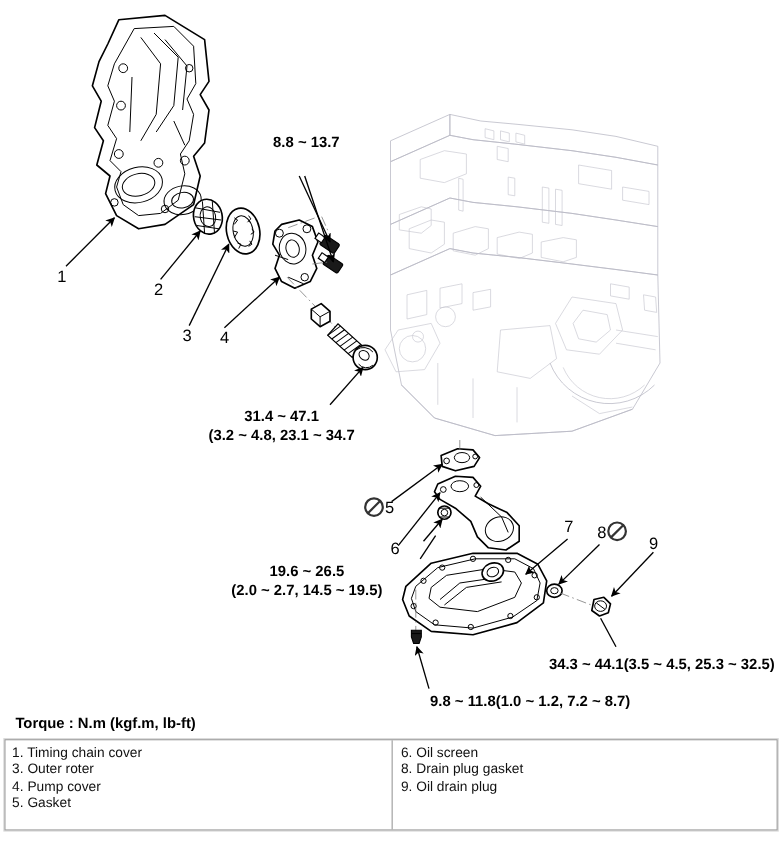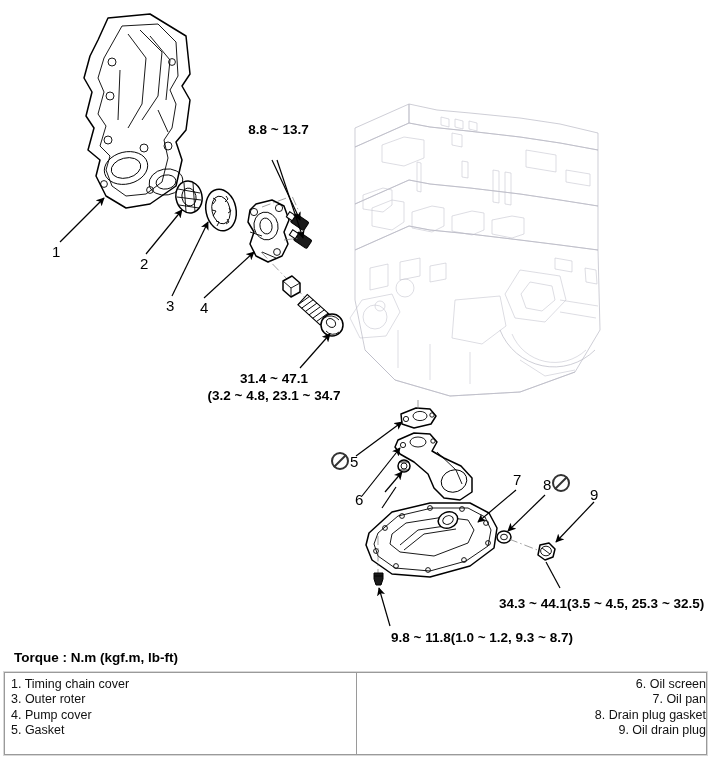--- a/index.html
+++ b/index.html
@@ -82,21 +82,20 @@
     display: flex;
   }
   .legend-col {
     box-sizing: border-box;
     padding: 4px 0 0 6px;
     flex: 0 0 50%;
   }
   .legend-col.right {
     border-left: 1px solid #9a9a9a;
     padding-left: 8px;
-    text-align: right;
   }
   .legend-item {
     font-size: 12.5px;
     line-height: 15.4px;
     color: #111111;
     white-space: nowrap;
   }
 
   
   .ghost   { fill: none; stroke: #b9b9c4; stroke-width: .7; }
@@ -394,32 +393,36 @@
         <path class="nore" d="M555 489 L567 477"></path>
       </g>
 
     </svg>
   </div>
 
   <div class="torque-note" style="left:211px; top:121px; width:135px;">
     <div>8.8 ~ 13.7</div>
   </div>
 
-  <div class="torque-note" style="left:204px; top:370px; width:140px;">
+  <div class="torque-note" style="left:186px; top:370px; width:140px;">
     <div>31.4 ~ 47.1</div>
     <div>(3.2 ~ 4.8, 23.1 ~ 34.7</div>
   </div>
 
+  <div class="torque-note" style="left:209px; top:511px; width:140px;">
+    <div>19.6 ~ 26.5</div>
+    <div>(2.0 ~ 2.7, 14.5 ~ 19.5)</div>
+  </div>
 
   <div class="torque-note one-line" style="left:499px; top:596px;">
     <div>34.3 ~ 44.1(3.5 ~ 4.5, 25.3 ~ 32.5)</div>
   </div>
 
   <div class="torque-note one-line" style="left:391px; top:630px;">
-    <div>9.8 ~ 11.8(1.0 ~ 1.2, 9.3 ~ 8.7)</div>
+    <div>9.8 ~ 11.8(1.0 ~ 1.2, 7.2 ~ 8.7)</div>
   </div>
 
   <span class="callout-num" style="left:52px; top:244px;">1</span>
   <span class="callout-num" style="left:140px; top:256px;">2</span>
   <span class="callout-num" style="left:166px; top:298px;">3</span>
   <span class="callout-num" style="left:200px; top:300px;">4</span>
   <span class="callout-num" style="left:350px; top:454px;">5</span>
   <span class="callout-num" style="left:355px; top:492px;">6</span>
   <span class="callout-num" style="left:513px; top:472px;">7</span>
   <span class="callout-num" style="left:543px; top:477px;">8</span>
@@ -429,19 +432,18 @@
 
   <div id="legend">
     <div class="legend-col left">
       <div class="legend-item">1. Timing chain cover</div>
       <div class="legend-item">3. Outer roter</div>
       <div class="legend-item">4. Pump cover</div>
       <div class="legend-item">5. Gasket</div>
     </div>
     <div class="legend-col right">
       <div class="legend-item">6. Oil screen</div>
-      <div class="legend-item">7. Oil pan</div>
       <div class="legend-item">8. Drain plug gasket</div>
       <div class="legend-item">9. Oil drain plug</div>
     </div>
   </div>
 
 </div>
 
 </body></html>

